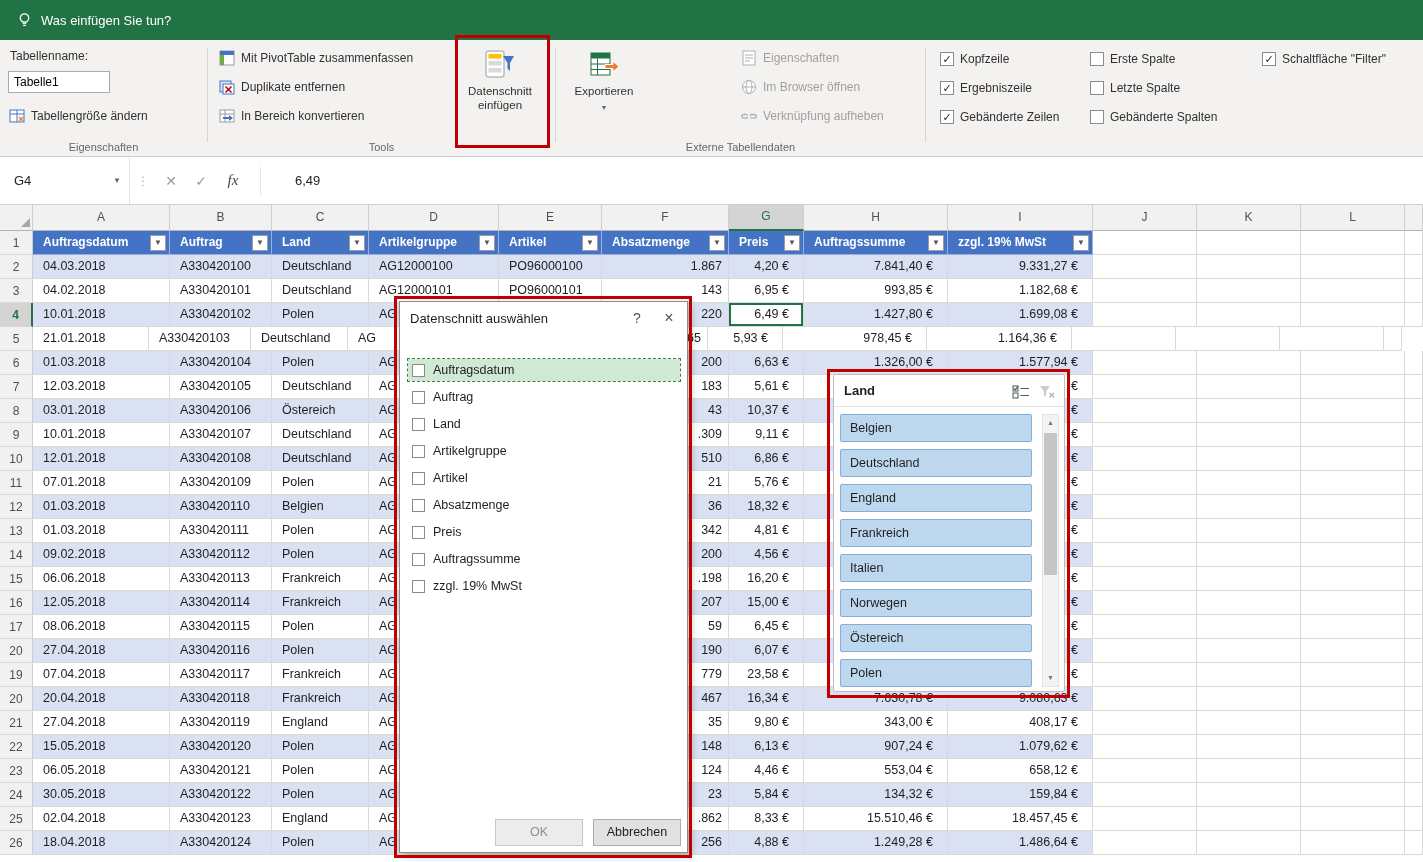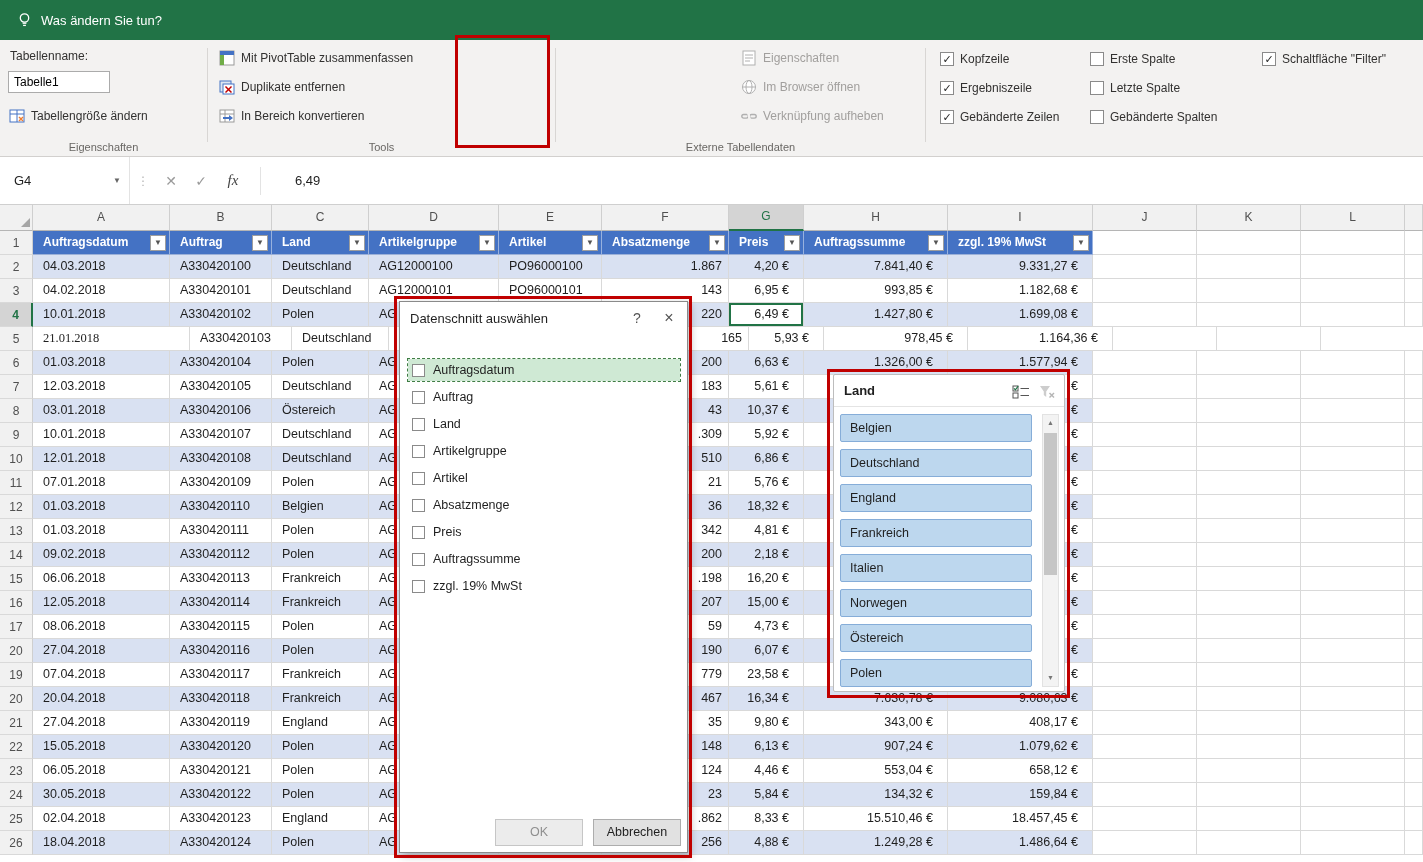--- a/index.html
+++ b/index.html
@@ -97,21 +97,21 @@
 
   <div class="tabbar">
     <div class="tell">
       <span class="icw" id="ic-bulb">
           <svg width="15" height="16" viewBox="0 0 15 16">
             <circle cx="7.5" cy="6" r="4.2" fill="none" stroke="#fff" stroke-width="1.3"></circle>
             <line x1="5.6" y1="11.2" x2="9.4" y2="11.2" stroke="#fff" stroke-width="1.3"></line>
             <line x1="6.1" y1="13.4" x2="8.9" y2="13.4" stroke="#fff" stroke-width="1.3"></line>
           </svg>
         </span>
-      <span>Was ändern Sie tun?</span>
+      <span>Was einfügen Sie tun?</span>
     </div>
   </div>
 
   <div class="ribbon">
 
     <div class="rgroup" id="grp-props" style="left:0;width:207px">
       <div class="rlabel" style="left:10px;top:9px">Tabellenname:</div>
       <input class="tname" value="Tabelle1" style="">
       <div class="smallbtn" style="left:4px;top:63px">
         <span class="icw" id="ic-resize">
@@ -123,20 +123,33 @@
             </svg>
           </span>
         <span>Tabellengröße ändern</span>
       </div>
       <div class="glabel">Eigenschaften</div>
     </div>
 
     <div class="gdiv" style="left:207px"></div>
 
     <div class="rgroup" id="grp-tools" style="left:208px;width:347px">
+      <div class="bigbtn" style="left:248px;top:2px;width:88px">
+        <span class="icw32" id="ic-slicer">
+            <svg width="32" height="32">
+              <rect x="2" y="3" width="18" height="26" rx="2" fill="#fff" stroke="#9a9a9a"></rect>
+              <rect x="4.5" y="6" width="13" height="4.5" fill="#ffc000"></rect>
+              <rect x="4.5" y="13" width="13" height="4.5" fill="#d9d9d9"></rect>
+              <rect x="4.5" y="20" width="13" height="4.5" fill="#d9d9d9"></rect>
+              <path d="M19 8 L30 8 L26 15 L26 23 L23.5 20.5 L23.5 15 Z" fill="#4472c4"></path>
+            </svg>
+          </span>
+        <span>Datenschnitt</span>
+        <span>einfügen</span>
+      </div>
       <div class="glabel">Tools</div>
     <div class="smallbtn" style="left: 6px; top: 5px;">
           <span class="icw">
             <svg width="16" height="16">
               <rect x="1" y="1" width="14" height="14" fill="#fff" stroke="#9a9a9a"></rect>
               <rect x="1" y="1" width="14" height="4" fill="#4472c4"></rect>
               <rect x="1" y="5" width="4" height="10" fill="#70ad47"></rect>
             </svg>
           </span>
           <span>Mit PivotTable zusammenfassen</span>
@@ -161,20 +174,34 @@
               <path d="M4 9 L10 9 L10 7 L14 10 L10 13 L10 11 L4 11 Z" fill="#4472c4"></path>
             </svg>
           </span>
           <span>In Bereich konvertieren</span>
         </div>
       </div>
 
     <div class="gdiv" style="left:555px"></div>
 
     <div class="rgroup" id="grp-ext" style="left:556px;width:369px">
+      <div class="bigbtn" style="left:8px;top:2px;width:80px">
+        <span class="icw32" id="ic-export">
+            <svg width="32" height="32">
+              <rect x="3" y="5" width="19" height="22" fill="#fff" stroke="#217346"></rect>
+              <rect x="3" y="5" width="19" height="5.5" fill="#217346"></rect>
+              <line x1="9.5" y1="10.5" x2="9.5" y2="27" stroke="#217346"></line>
+              <line x1="3" y1="16" x2="22" y2="16" stroke="#217346"></line>
+              <line x1="3" y1="21.5" x2="22" y2="21.5" stroke="#217346"></line>
+              <path d="M17 16.5 L25 16.5 L25 13 L31 18.5 L25 24 L25 20.5 L17 20.5 Z" fill="#ed7d31" stroke="#fff"></path>
+            </svg>
+          </span>
+        <span>Exportieren</span>
+        <span class="dropcaret">▼</span>
+      </div>
       <div class="glabel">Externe Tabellendaten</div>
     <div class="smallbtn disabled" style="left: 180px; top: 5px;">
           <span class="icw">
             <svg width="16" height="16">
               <rect x="2" y="1" width="12" height="14" fill="#fff" stroke="#b0b0b0"></rect>
               <line x1="4" y1="5" x2="12" y2="5" stroke="#b0b0b0"></line>
               <line x1="4" y1="8" x2="12" y2="8" stroke="#b0b0b0"></line>
               <line x1="4" y1="11" x2="9" y2="11" stroke="#b0b0b0"></line>
             </svg>
           </span>
@@ -326,21 +353,21 @@
           <div class="cell cur band active" style="width: 75px;">6,49 €</div>
           <div class="cell cur band" style="width: 144px;">1.427,80 €</div>
           <div class="cell cur band" style="width: 145px;">1.699,08 €</div>
           <div class="cell" style="width: 104px;"></div>
           <div class="cell" style="width: 104px;"></div>
           <div class="cell" style="width: 104px;"></div>
           <div class="cell" style="width: 18px;"></div>
         </div>
         <div class="grow">
           <div class="rowhdr">5</div>
-          <div class="cell" style="width: 157px; font-family: Liberation Serif, serif;">21.01.2018</div>
+          <div class="cell" style="width: 116px;">21.01.2018</div>
           <div class="cell" style="width: 102px;">A330420103</div>
           <div class="cell" style="width: 97px;">Deutschland</div>
           <div class="cell" style="width: 130px;">AG</div>
           <div class="cell" style="width: 103px;"></div>
           <div class="cell num" style="width: 127px;">165</div>
           <div class="cell cur" style="width: 75px;">5,93 €</div>
           <div class="cell cur" style="width: 144px;">978,45 €</div>
           <div class="cell cur" style="width: 145px;">1.164,36 €</div>
           <div class="cell" style="width: 104px;"></div>
           <div class="cell" style="width: 104px;"></div>
@@ -396,21 +423,21 @@
           <div class="cell" style="width: 18px;"></div>
         </div>
         <div class="grow">
           <div class="rowhdr">9</div>
           <div class="cell" style="width: 137px;">10.01.2018</div>
           <div class="cell" style="width: 102px;">A330420107</div>
           <div class="cell" style="width: 97px;">Deutschland</div>
           <div class="cell" style="width: 130px;">AG</div>
           <div class="cell" style="width: 103px;"></div>
           <div class="cell num" style="width: 127px;">.309</div>
-          <div class="cell cur" style="width: 75px;">5,92 €</div>
+          <div class="cell cur" style="width: 75px;">9,11 €</div>
           <div class="cell cur" style="width: 144px;"></div>
           <div class="cell cur" style="width: 145px;">€</div>
           <div class="cell" style="width: 104px;"></div>
           <div class="cell" style="width: 104px;"></div>
           <div class="cell" style="width: 104px;"></div>
           <div class="cell" style="width: 18px;"></div>
         </div>
         <div class="grow">
           <div class="rowhdr">10</div>
           <div class="cell band" style="width: 137px;">12.01.2018</div>
@@ -476,21 +503,21 @@
           <div class="cell" style="width: 18px;"></div>
         </div>
         <div class="grow">
           <div class="rowhdr">14</div>
           <div class="cell band" style="width: 137px;">09.02.2018</div>
           <div class="cell band" style="width: 102px;">A330420112</div>
           <div class="cell band" style="width: 97px;">Polen</div>
           <div class="cell band" style="width: 130px;">AG</div>
           <div class="cell band" style="width: 103px;"></div>
           <div class="cell num band" style="width: 127px;">200</div>
-          <div class="cell cur band" style="width: 75px;">2,18 €</div>
+          <div class="cell cur band" style="width: 75px;">4,56 €</div>
           <div class="cell cur band" style="width: 144px;"></div>
           <div class="cell cur band" style="width: 145px;">€</div>
           <div class="cell" style="width: 104px;"></div>
           <div class="cell" style="width: 104px;"></div>
           <div class="cell" style="width: 104px;"></div>
           <div class="cell" style="width: 18px;"></div>
         </div>
         <div class="grow">
           <div class="rowhdr">15</div>
           <div class="cell" style="width: 137px;">06.06.2018</div>
@@ -524,21 +551,21 @@
           <div class="cell" style="width: 18px;"></div>
         </div>
         <div class="grow">
           <div class="rowhdr">17</div>
           <div class="cell" style="width: 137px;">08.06.2018</div>
           <div class="cell" style="width: 102px;">A330420115</div>
           <div class="cell" style="width: 97px;">Polen</div>
           <div class="cell" style="width: 130px;">AG</div>
           <div class="cell" style="width: 103px;"></div>
           <div class="cell num" style="width: 127px;">59</div>
-          <div class="cell cur" style="width: 75px;">4,73 €</div>
+          <div class="cell cur" style="width: 75px;">6,45 €</div>
           <div class="cell cur" style="width: 144px;"></div>
           <div class="cell cur" style="width: 145px;">€</div>
           <div class="cell" style="width: 104px;"></div>
           <div class="cell" style="width: 104px;"></div>
           <div class="cell" style="width: 104px;"></div>
           <div class="cell" style="width: 18px;"></div>
         </div>
         <div class="grow">
           <div class="rowhdr">20</div>
           <div class="cell band" style="width: 137px;">27.04.2018</div>

